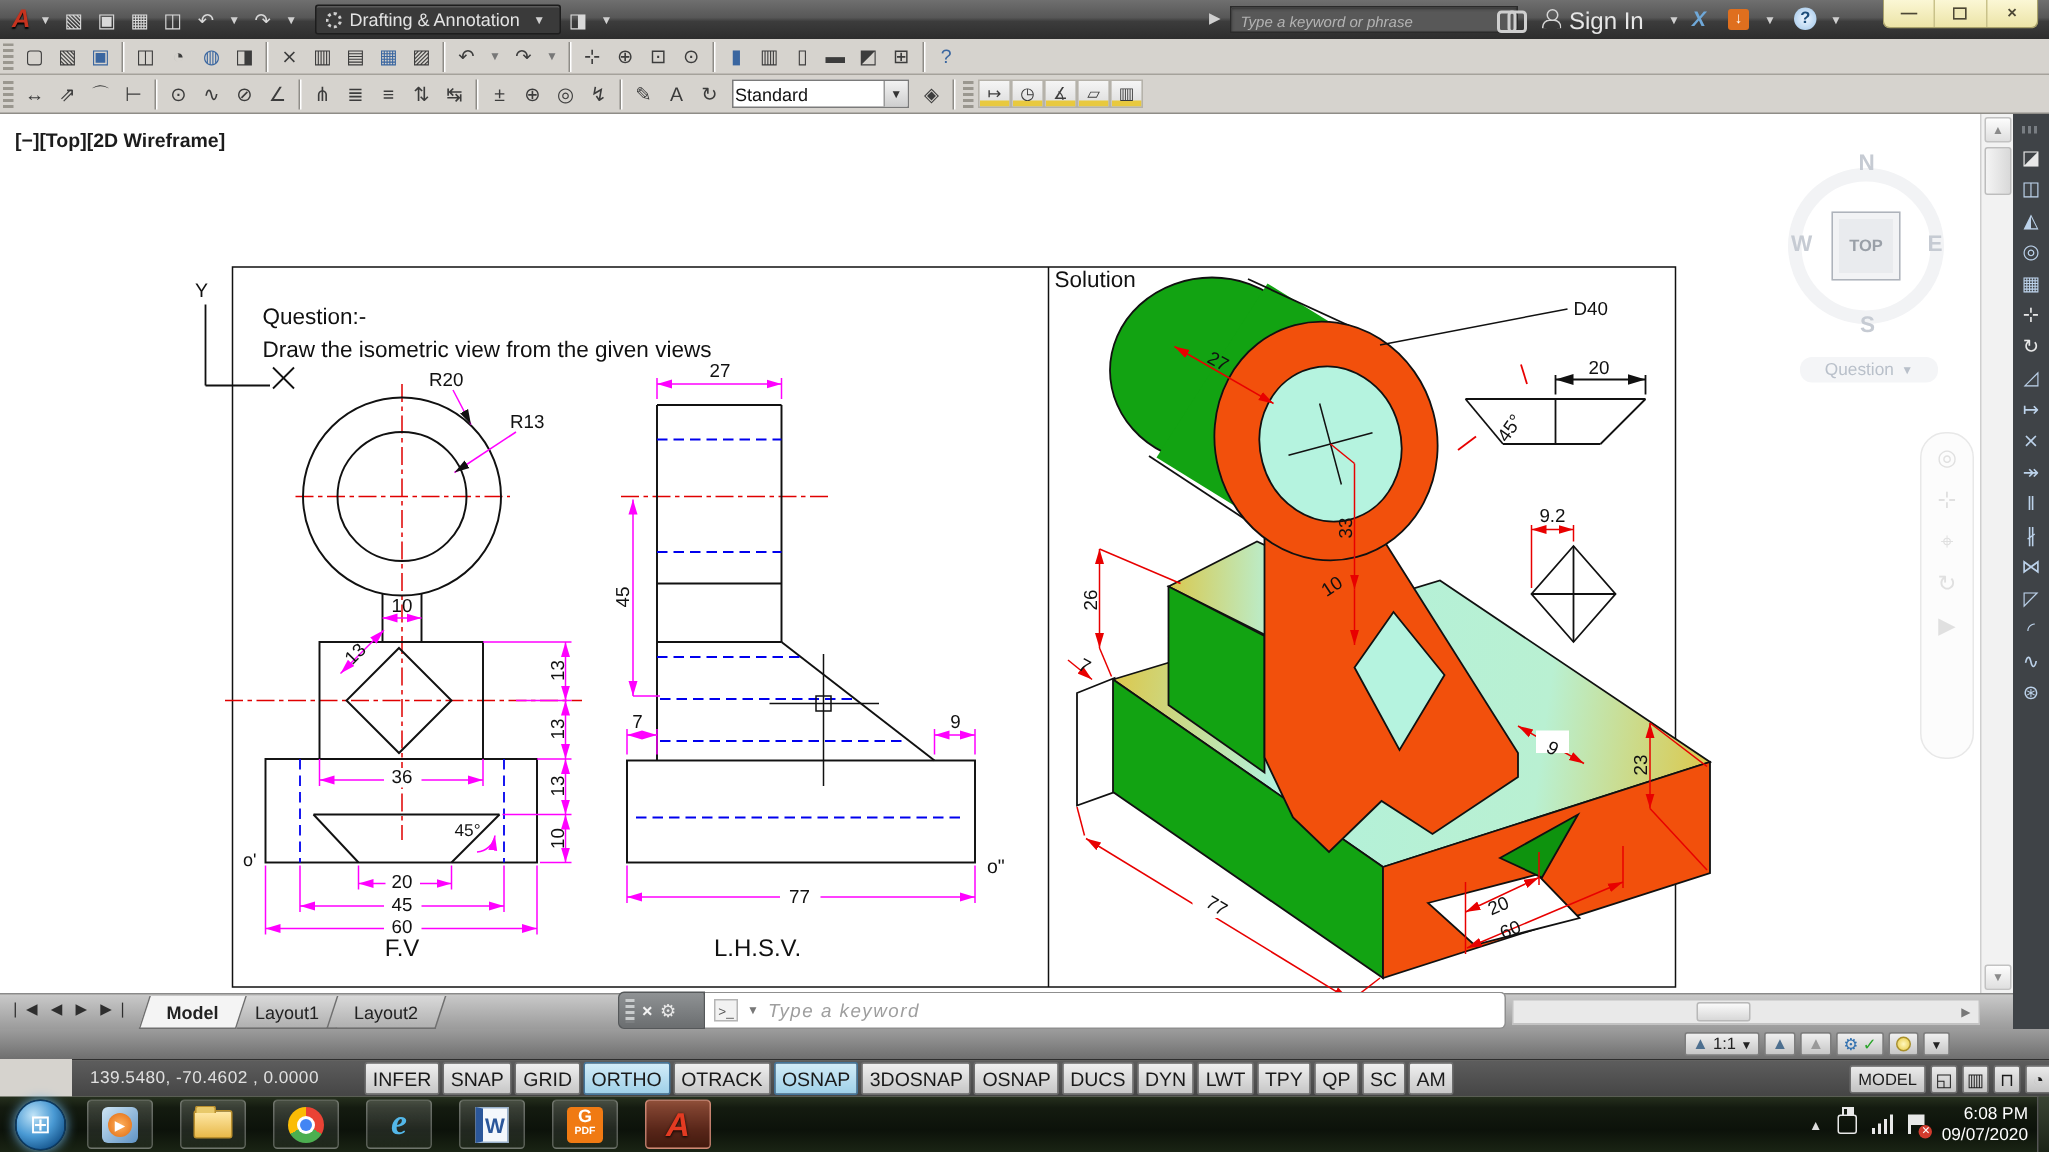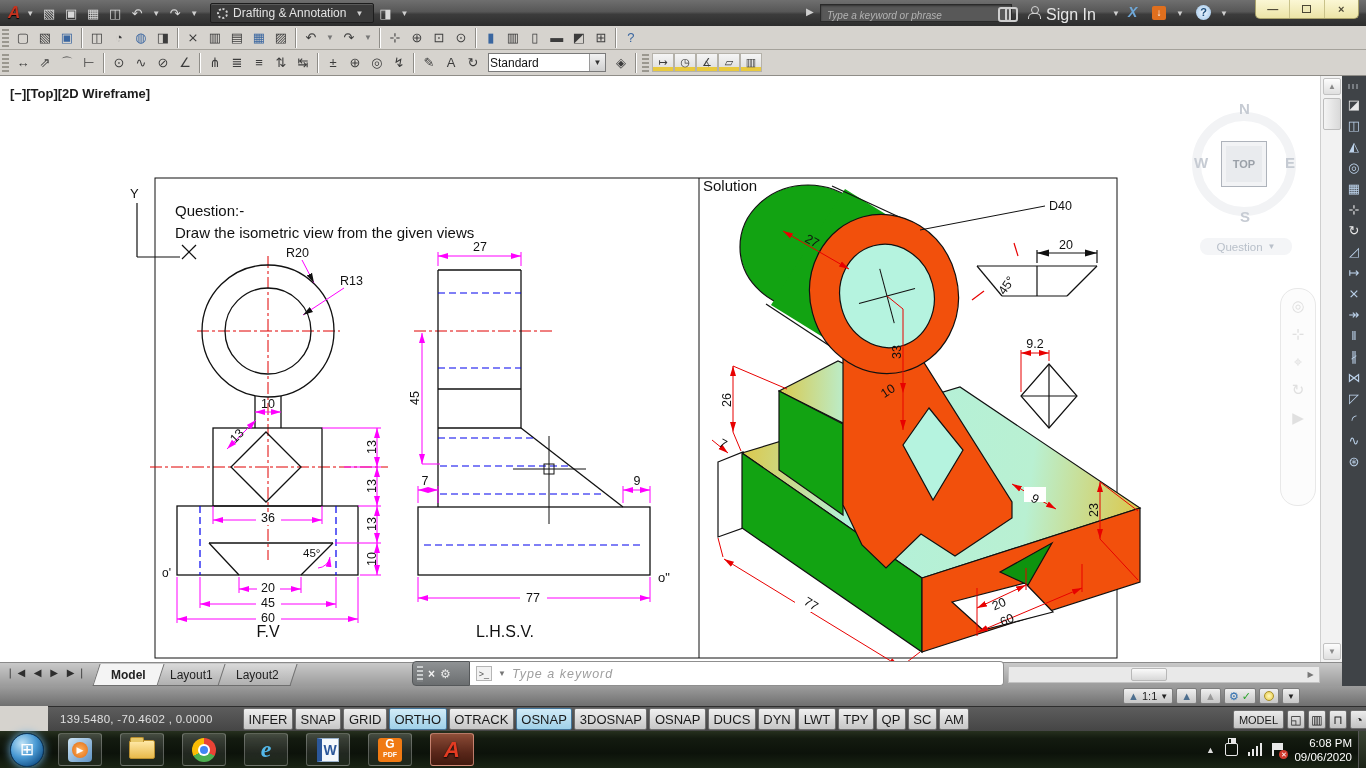--- a/index.html
+++ b/index.html
@@ -797,19 +797,19 @@
       <span class="plug"></span>
       <span class="sigbars">
           <i style="height:4px;"></i>
           <i style="height:7px;"></i>
           <i style="height:10px;"></i>
           <i style="height:13px;"></i>
         </span>
       <span class="flag"></span>
       <div id="clock">
         <div>6:08 PM</div>
-        <div>09/06/2020</div>
+        <div>09/07/2020</div>
       </div>
     </div>
     <div class="show-desktop"></div>
   </div>
 
 </div>
 
 </body></html>

